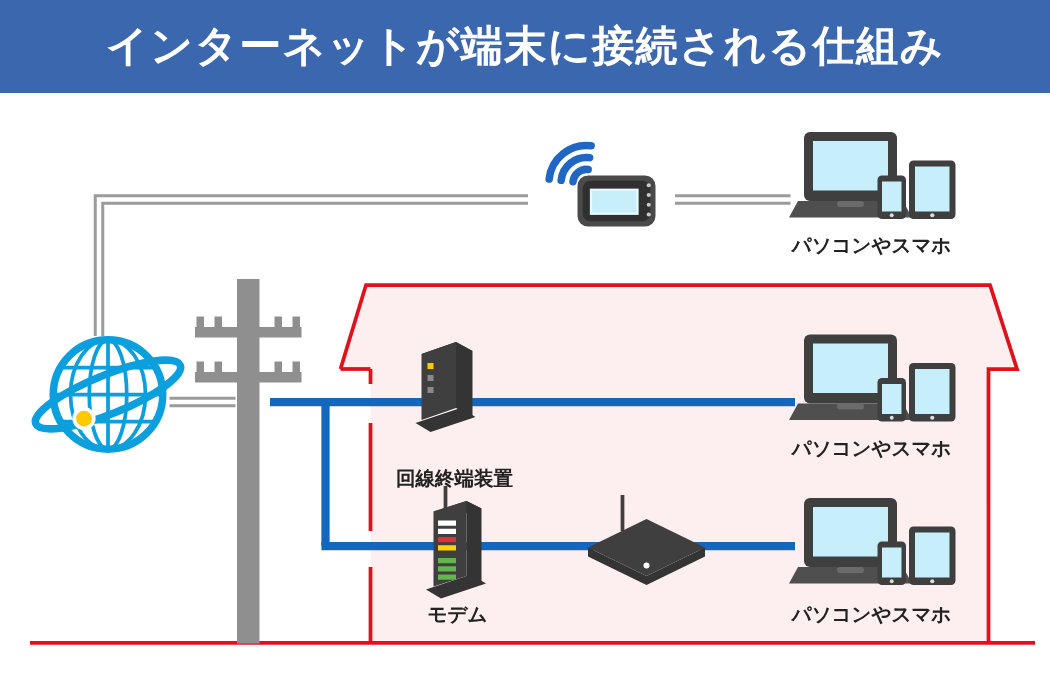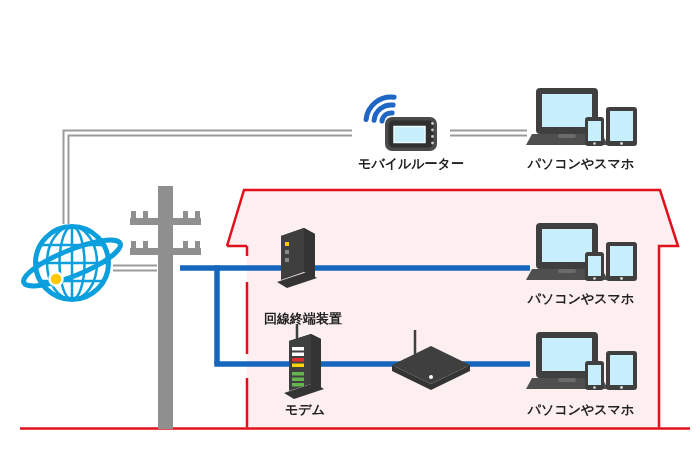--- a/index.html
+++ b/index.html
@@ -32,20 +32,23 @@
   .mid{fill:var(--device-mid,#4f4f4f);}
   .scr{fill:var(--screen-blue,#c7eefb);}
   .globeline{stroke:var(--globe-blue,#0c9fdd);fill:none;}
   .wifiarc{stroke:var(--wifi-blue,#2066c4);stroke-width:5;fill:none;stroke-linecap:round;}
 </style>
 </head>
 <body>
 
 <div class="stage">
 
+  <div class="titlebar">
+    <span>インターネットが端末に接続される仕組み</span>
+  </div>
 
   <svg class="diagram" width="700" height="459" viewBox="0 0 700 459">
 
     <defs>
       <g id="devices">
         <rect x="10" y="0" width="62" height="46" rx="4" class="dark"></rect>
         <rect x="16" y="6" width="50" height="33" class="scr"></rect>
         <polygon points="6,46 76,46 82,57 0,57" class="mid"></polygon>
         <rect x="32" y="46" width="18" height="4" rx="2" fill="#6b6b6b"></rect>
         <rect x="59" y="29" width="19" height="29" rx="3" class="dark"></rect>
@@ -155,21 +158,20 @@
       <polygon points="392,365 392,371 431,390 470,371 470,365 431,384" fill="#343434"></polygon>
       <polygon points="392,365 431,346 470,365 431,384" class="dark"></polygon>
       <circle cx="431" cy="377" r="2" fill="#fff"></circle>
     </g>
 
     <use href="#devices" x="526" y="88"></use>
     <use href="#devices" x="526" y="223"></use>
     <use href="#devices" x="526" y="332"></use>
   </svg>
 
-  <div class="lbl" style="left:411px;top:156px">モバイルルーター</div>
   <div class="lbl" style="left:581px;top:156px">パソコンやスマホ</div>
   <div class="lbl" style="left:303px;top:291px">
     <span>回線終端装置</span>
   </div>
   <div class="lbl" style="left:581px;top:291px">パソコンやスマホ</div>
   <div class="lbl" style="left:305px;top:402px">モデム</div>
   <div class="lbl" style="left:581px;top:402px">パソコンやスマホ</div>
 
 </div>
 

